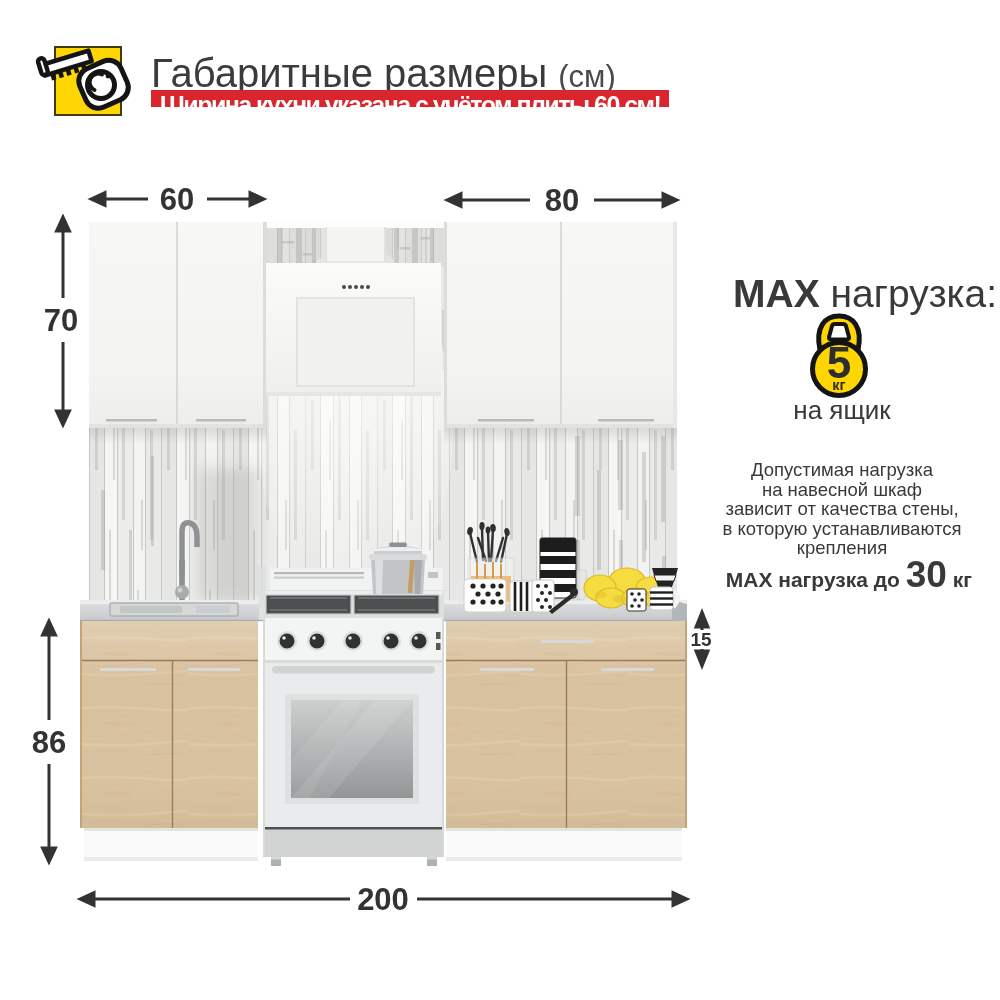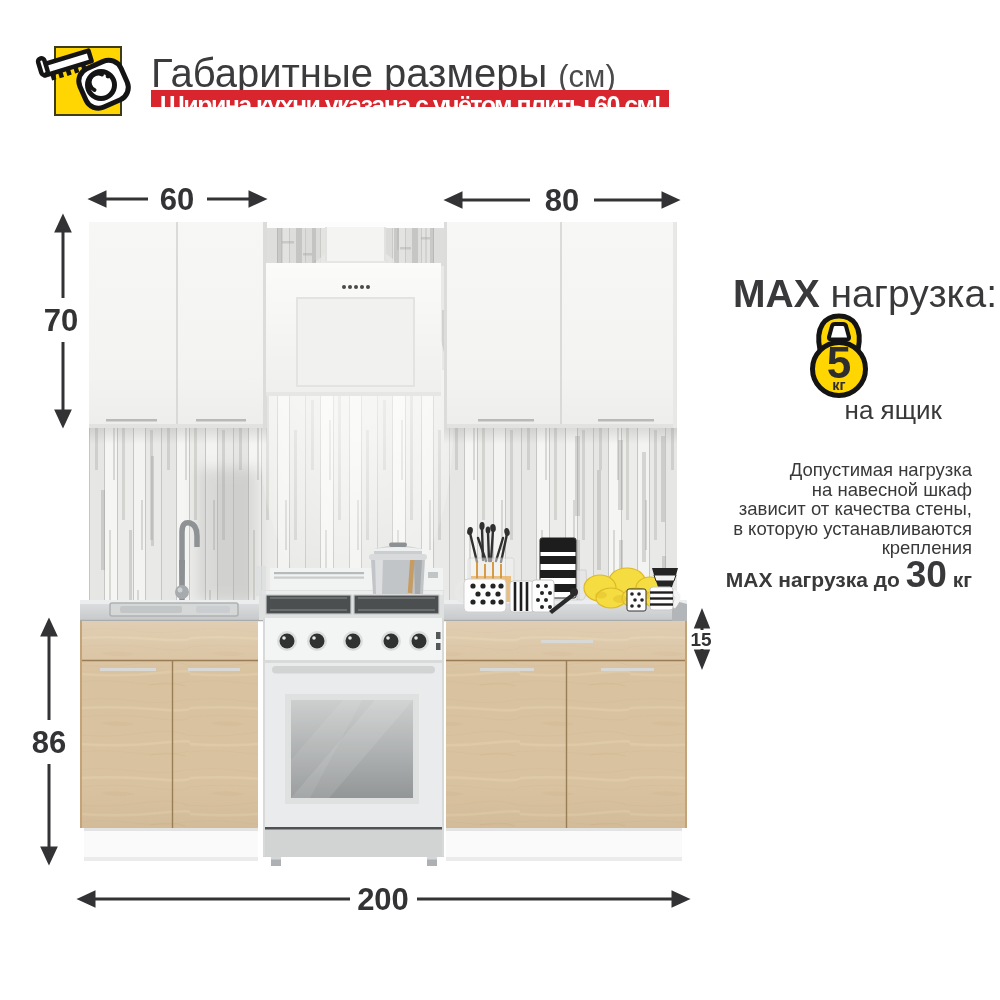--- a/index.html
+++ b/index.html
@@ -488,17 +488,17 @@
 <div class="abs" style="left:733px;top:272px;font-size:39px;color:#39393b;white-space:nowrap"><b>MAX</b> нагрузка:</div>
 
 <svg class="abs" style="left:804px;top:312px" width="70" height="90" viewBox="0 0 70 90">
   <path d="M 16 38 C 11 15 21 4 35 4 C 49 4 59 15 54 38 Z" fill="#ffd502" stroke="#141414" stroke-width="5" stroke-linejoin="round"></path>
   <path d="M 25 25 L 28 14 Q 28.5 12 31 12 L 39 12 Q 41.5 12 42 14 L 45 25 Q 45.5 27.5 42 27.5 L 28 27.5 Q 24.5 27.5 25 25 Z" fill="#fff" stroke="#141414" stroke-width="4" stroke-linejoin="round"></path>
   <circle cx="35" cy="57" r="26.5" fill="#ffd502" stroke="#141414" stroke-width="5"></circle>
   <text x="35" y="66" text-anchor="middle" font-family="Liberation Sans, sans-serif" font-size="44" font-weight="700" fill="#2e2e2e">5</text>
   <text x="35" y="78" text-anchor="middle" font-family="Liberation Sans, sans-serif" font-size="14.5" font-weight="700" fill="#2e2e2e">кг</text>
 </svg>
 
-<div class="abs" style="left:742px;top:395px;width:200px;text-align:right;font-size:26px;color:#39393b">на ящик</div>
-
-<div class="abs" style="left:712px;top:460px;width:260px;text-align:right;font-size:18.5px;line-height:19.6px;color:#39393b;white-space:nowrap">Допустимая нагрузка<br>на навесной шкаф<br>зависит от качества стены,<br>в которую устанавливаются<br>крепления</div>
+<div class="abs" style="left:742px;top:395px;width:200px;text-align:center;font-size:26px;color:#39393b">на ящик</div>
+
+<div class="abs" style="left:712px;top:460px;width:260px;text-align:center;font-size:18.5px;line-height:19.6px;color:#39393b;white-space:nowrap">Допустимая нагрузка<br>на навесной шкаф<br>зависит от качества стены,<br>в которую устанавливаются<br>крепления</div>
 
 <div class="abs" style="left:712px;top:560px;width:260px;text-align:right;font-size:21px;font-weight:700;color:#39393b;white-space:nowrap;line-height:29px">MAX нагрузка до <span style="font-size:37px">30</span> кг</div>
 
 </body></html>

